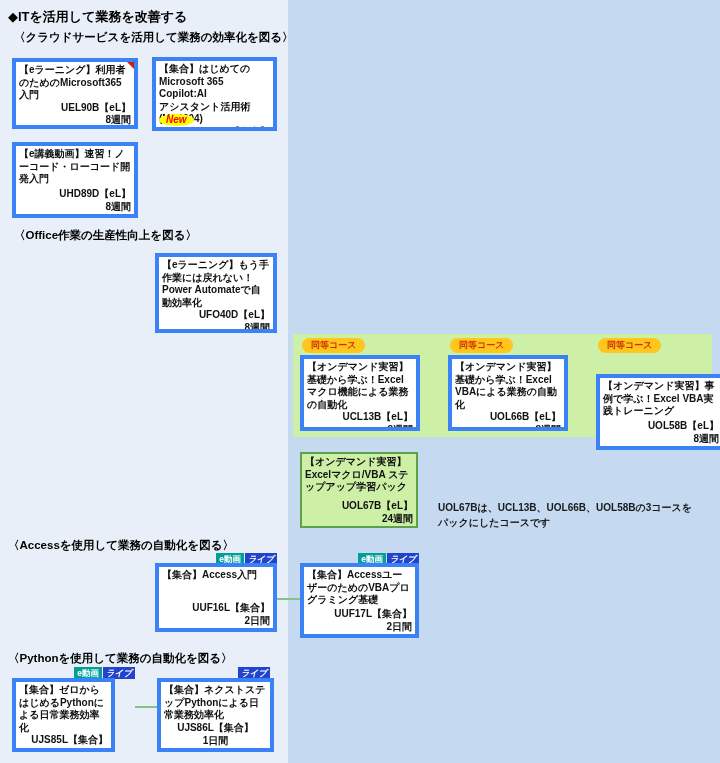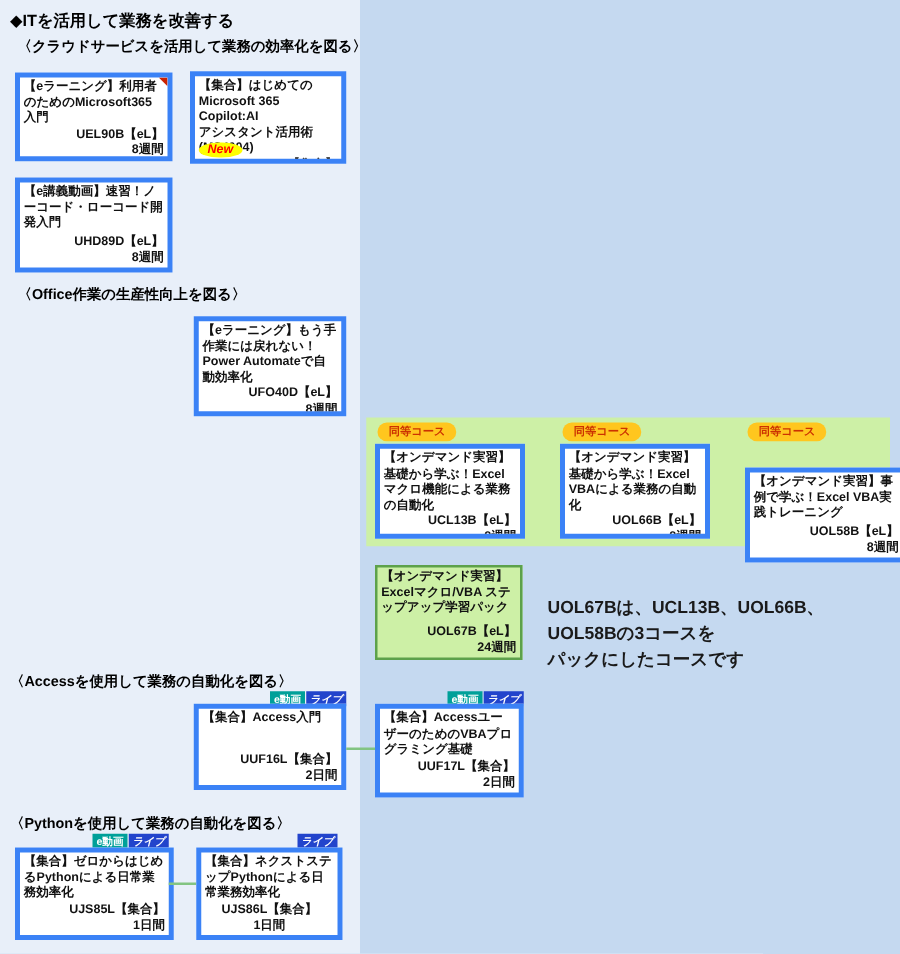--- a/index.html
+++ b/index.html
@@ -27,21 +27,21 @@
 
   .pill-equiv{position:absolute;background:#ffc61e;color:#cc3300;font-size:9px;
               padding:1px 9px;border-radius:9px;white-space:nowrap;}
 
   .badge-row{position:absolute;display:flex;gap:1px;font-size:8.5px;line-height:1;}
   .badge-evideo{background:#00a099;color:#fff;padding:1.5px 3px;}
   .badge-live{background:#2244cc;color:#fff;padding:1.5px 3px;font-style:italic;}
 
   .connector{position:absolute;height:2px;background:#82c482;}
 
-  .note-text{position:absolute;left:438px;top:475px;width:275px;font-size:14px;
+  .note-text{position:absolute;left:438px;top:500px;width:275px;font-size:10px;
              white-space:pre-line;color:#1a1a1a;line-height:1.5;}
 </style>
 </head>
 <body>
 
 <div class="canvas">
   <div class="left-panel"></div>
   <div class="green-band"></div>
 
   <div class="page-title">◆ITを活用して業務を改善する</div>
@@ -130,21 +130,21 @@
   <div class="course" style="left:300px;top:563px;width:119px;height:75px;">
     <div class="course-title">【集合】AccessユーザーのためのVBAプログラミング基礎</div>
     <div class="course-code">UUF17L【集合】</div>
     <div class="course-duration">2日間</div>
   </div>
 
   <div class="badge-row" style="right:585px;top:667px;">
     <span class="badge-evideo">e動画</span>
     <span class="badge-live">ライブ</span>
   </div>
-  <div class="course" style="left:12px;top:678px;width:127px;height:74px;">
+  <div class="course" style="left:12px;top:678px;width:103px;height:74px;">
     <div class="course-title">【集合】ゼロからはじめるPythonによる日常業務効率化</div>
     <div class="course-code">UJS85L【集合】</div>
     <div class="course-duration">1日間</div>
   </div>
 
   <div class="connector" style="left:135px;top:706px;width:22px;"></div>
 
   <div class="badge-row" style="right:450px;top:667px;">
     <span class="badge-live">ライブ</span>
   </div>

